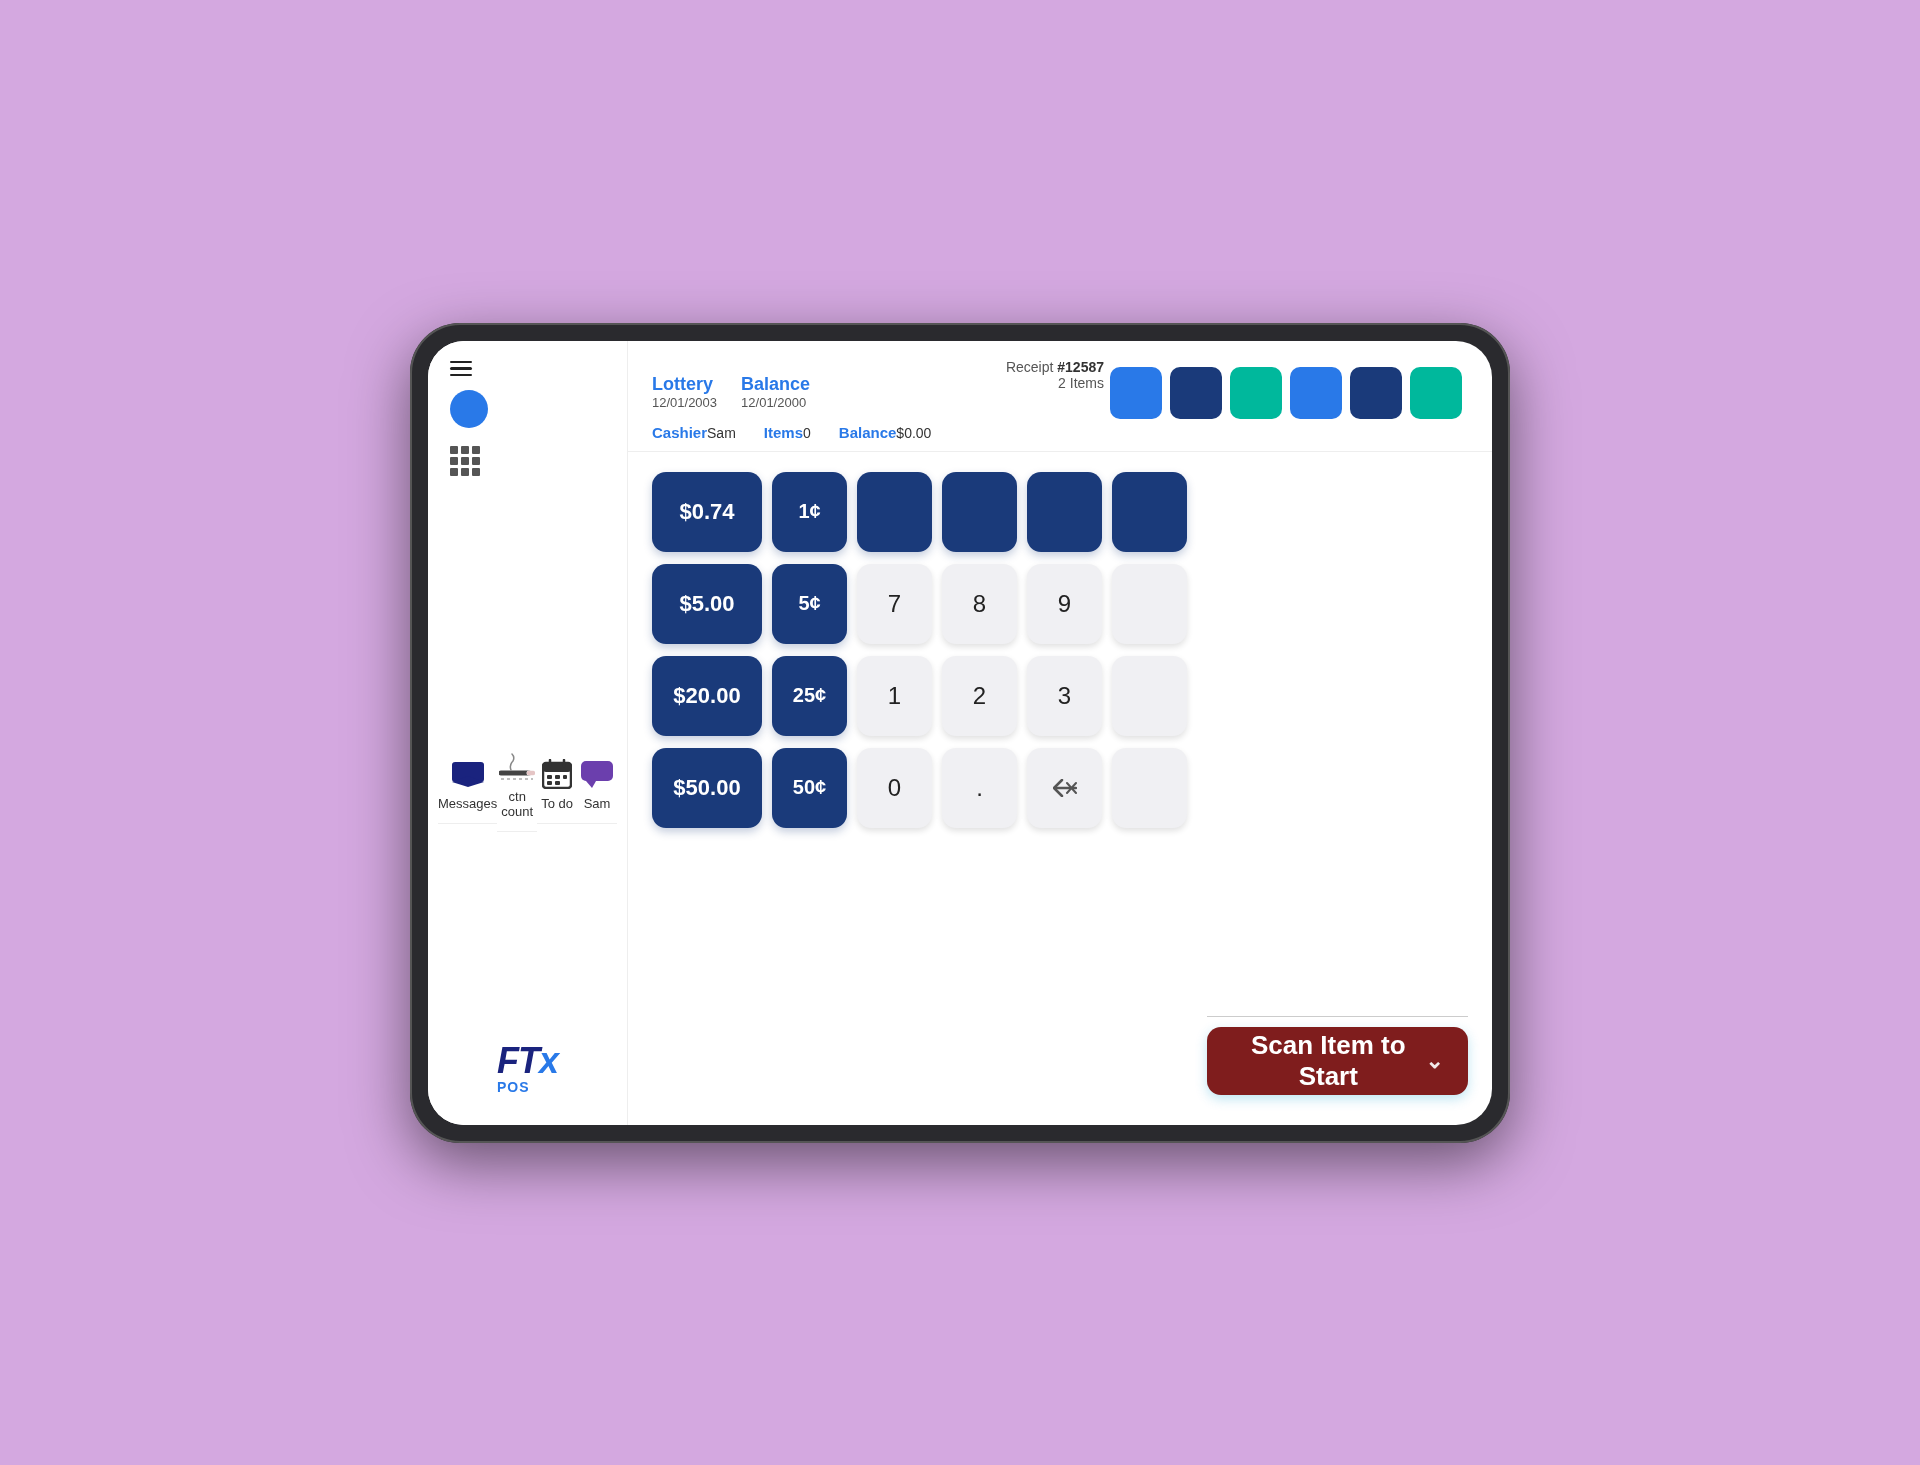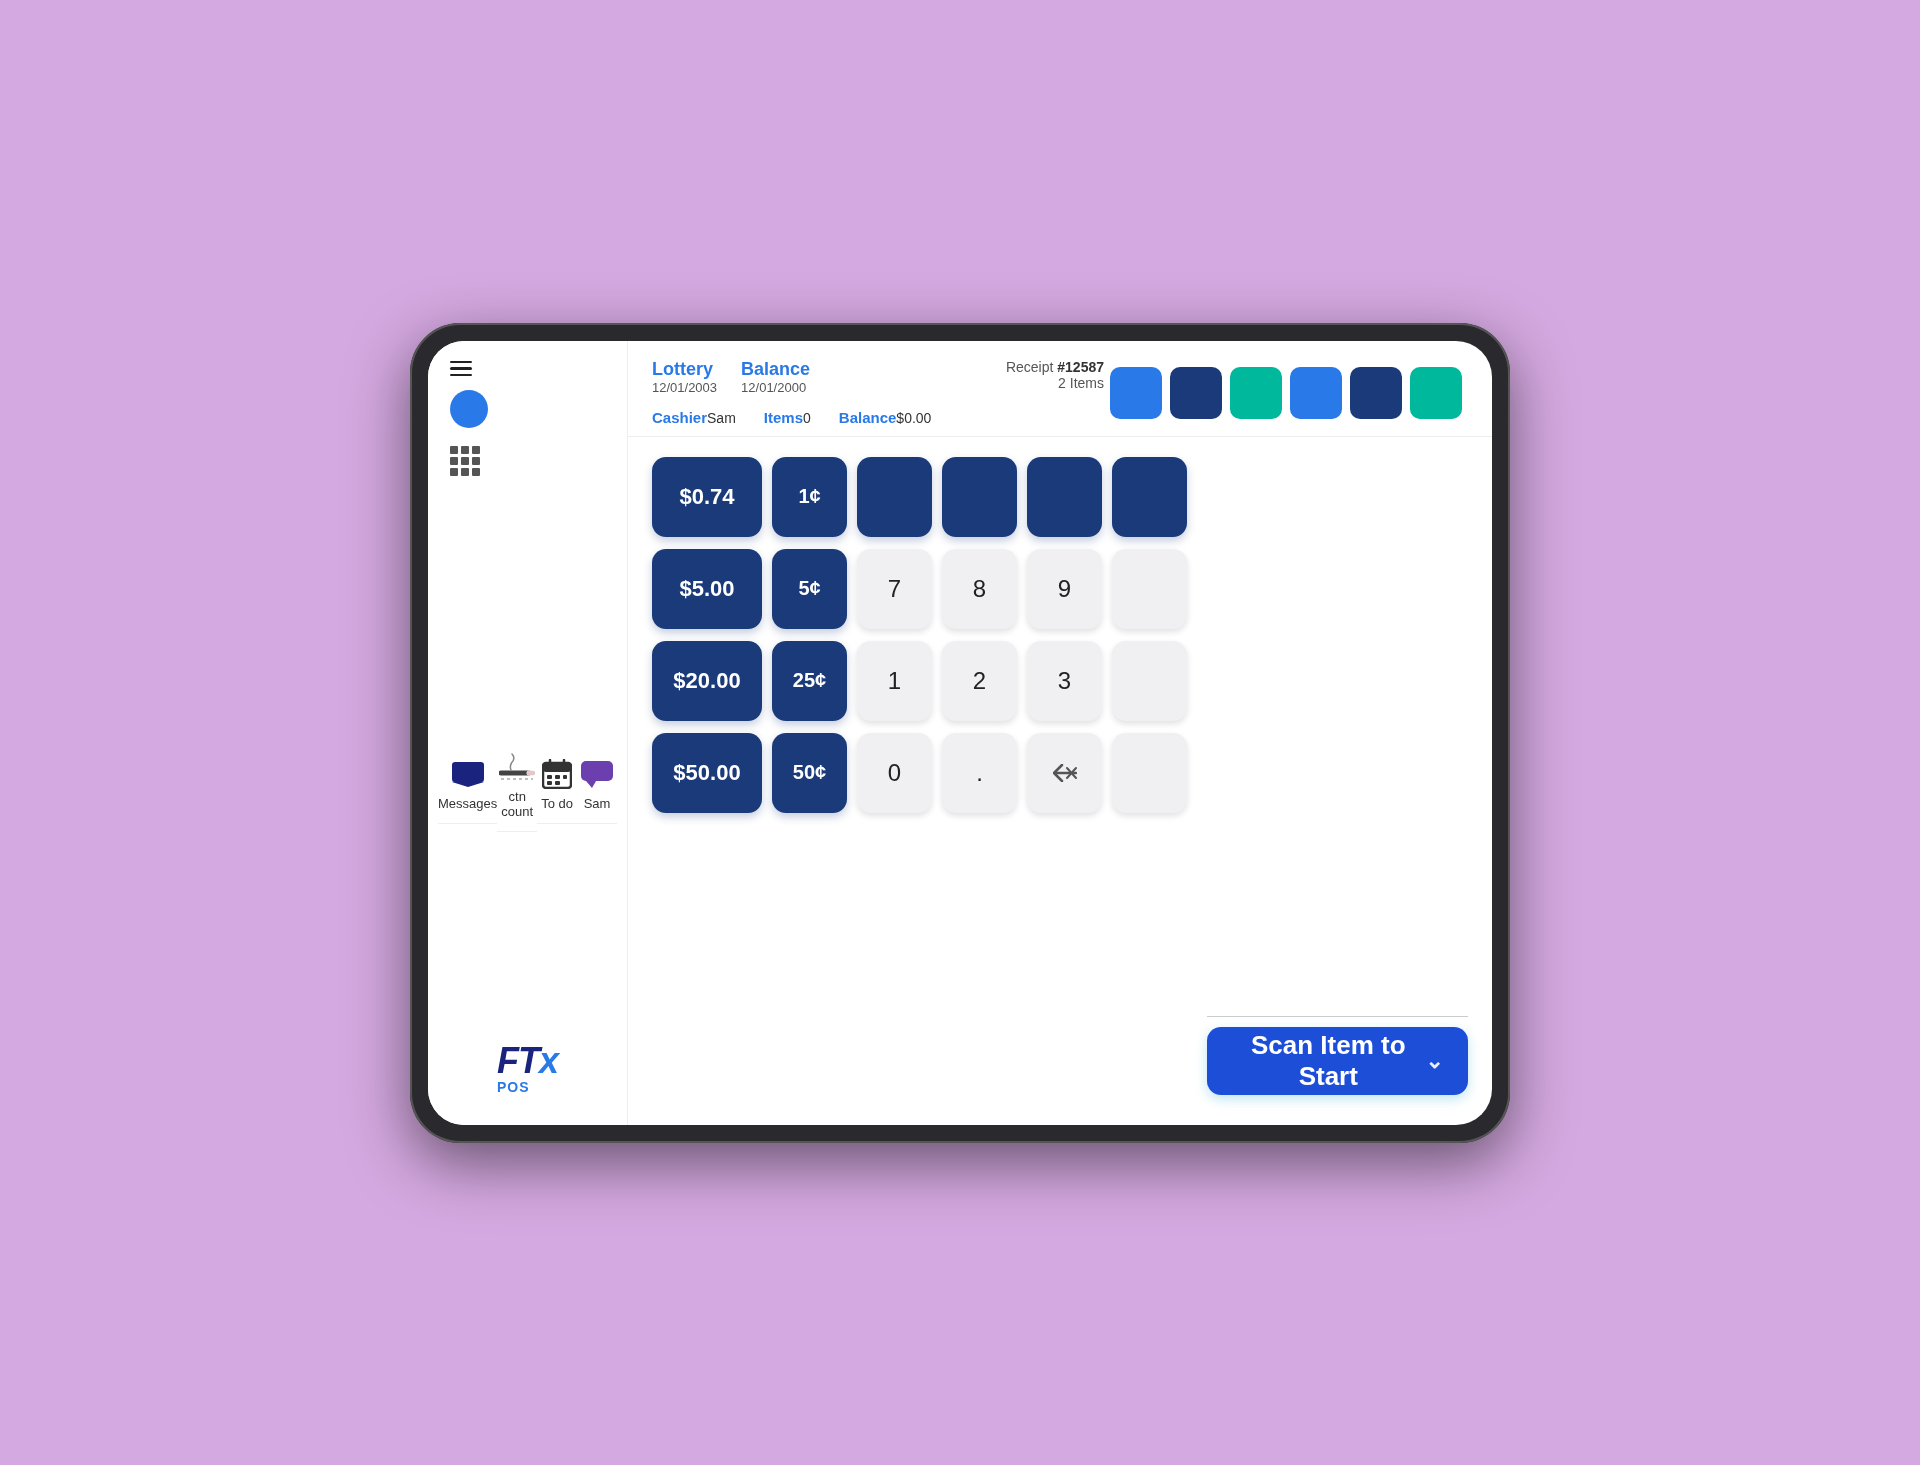--- a/index.html
+++ b/index.html
@@ -152,20 +152,21 @@
       flex-direction: column;
       gap: 4px;
     }
     .header-categories {
       display: flex;
       gap: 24px;
     }
     .category-item {
       display: flex;
       flex-direction: column;
+      margin-top: 15px;
     }
     .category-name {
       font-size: 18px;
       font-weight: 700;
       color: #2979E8;
     }
     .category-date {
       font-size: 13px;
       color: #555;
     }
@@ -312,21 +313,21 @@
       flex: 1;
       display: flex;
       align-items: flex-end;
       justify-content: flex-end;
       border-bottom: 1px solid #ccc;
       margin-bottom: 10px;
     }
     .scan-button {
       width: 100%;
       height: 68px;
-      background: #1d4ed8;
+      background: #7f1d1d;
       color: #fff;
       border: none;
       border-radius: 14px;
       font-size: 26px;
       font-weight: 600;
       cursor: pointer;
       display: flex;
       align-items: center;
       justify-content: space-between;
       padding: 0 24px;

